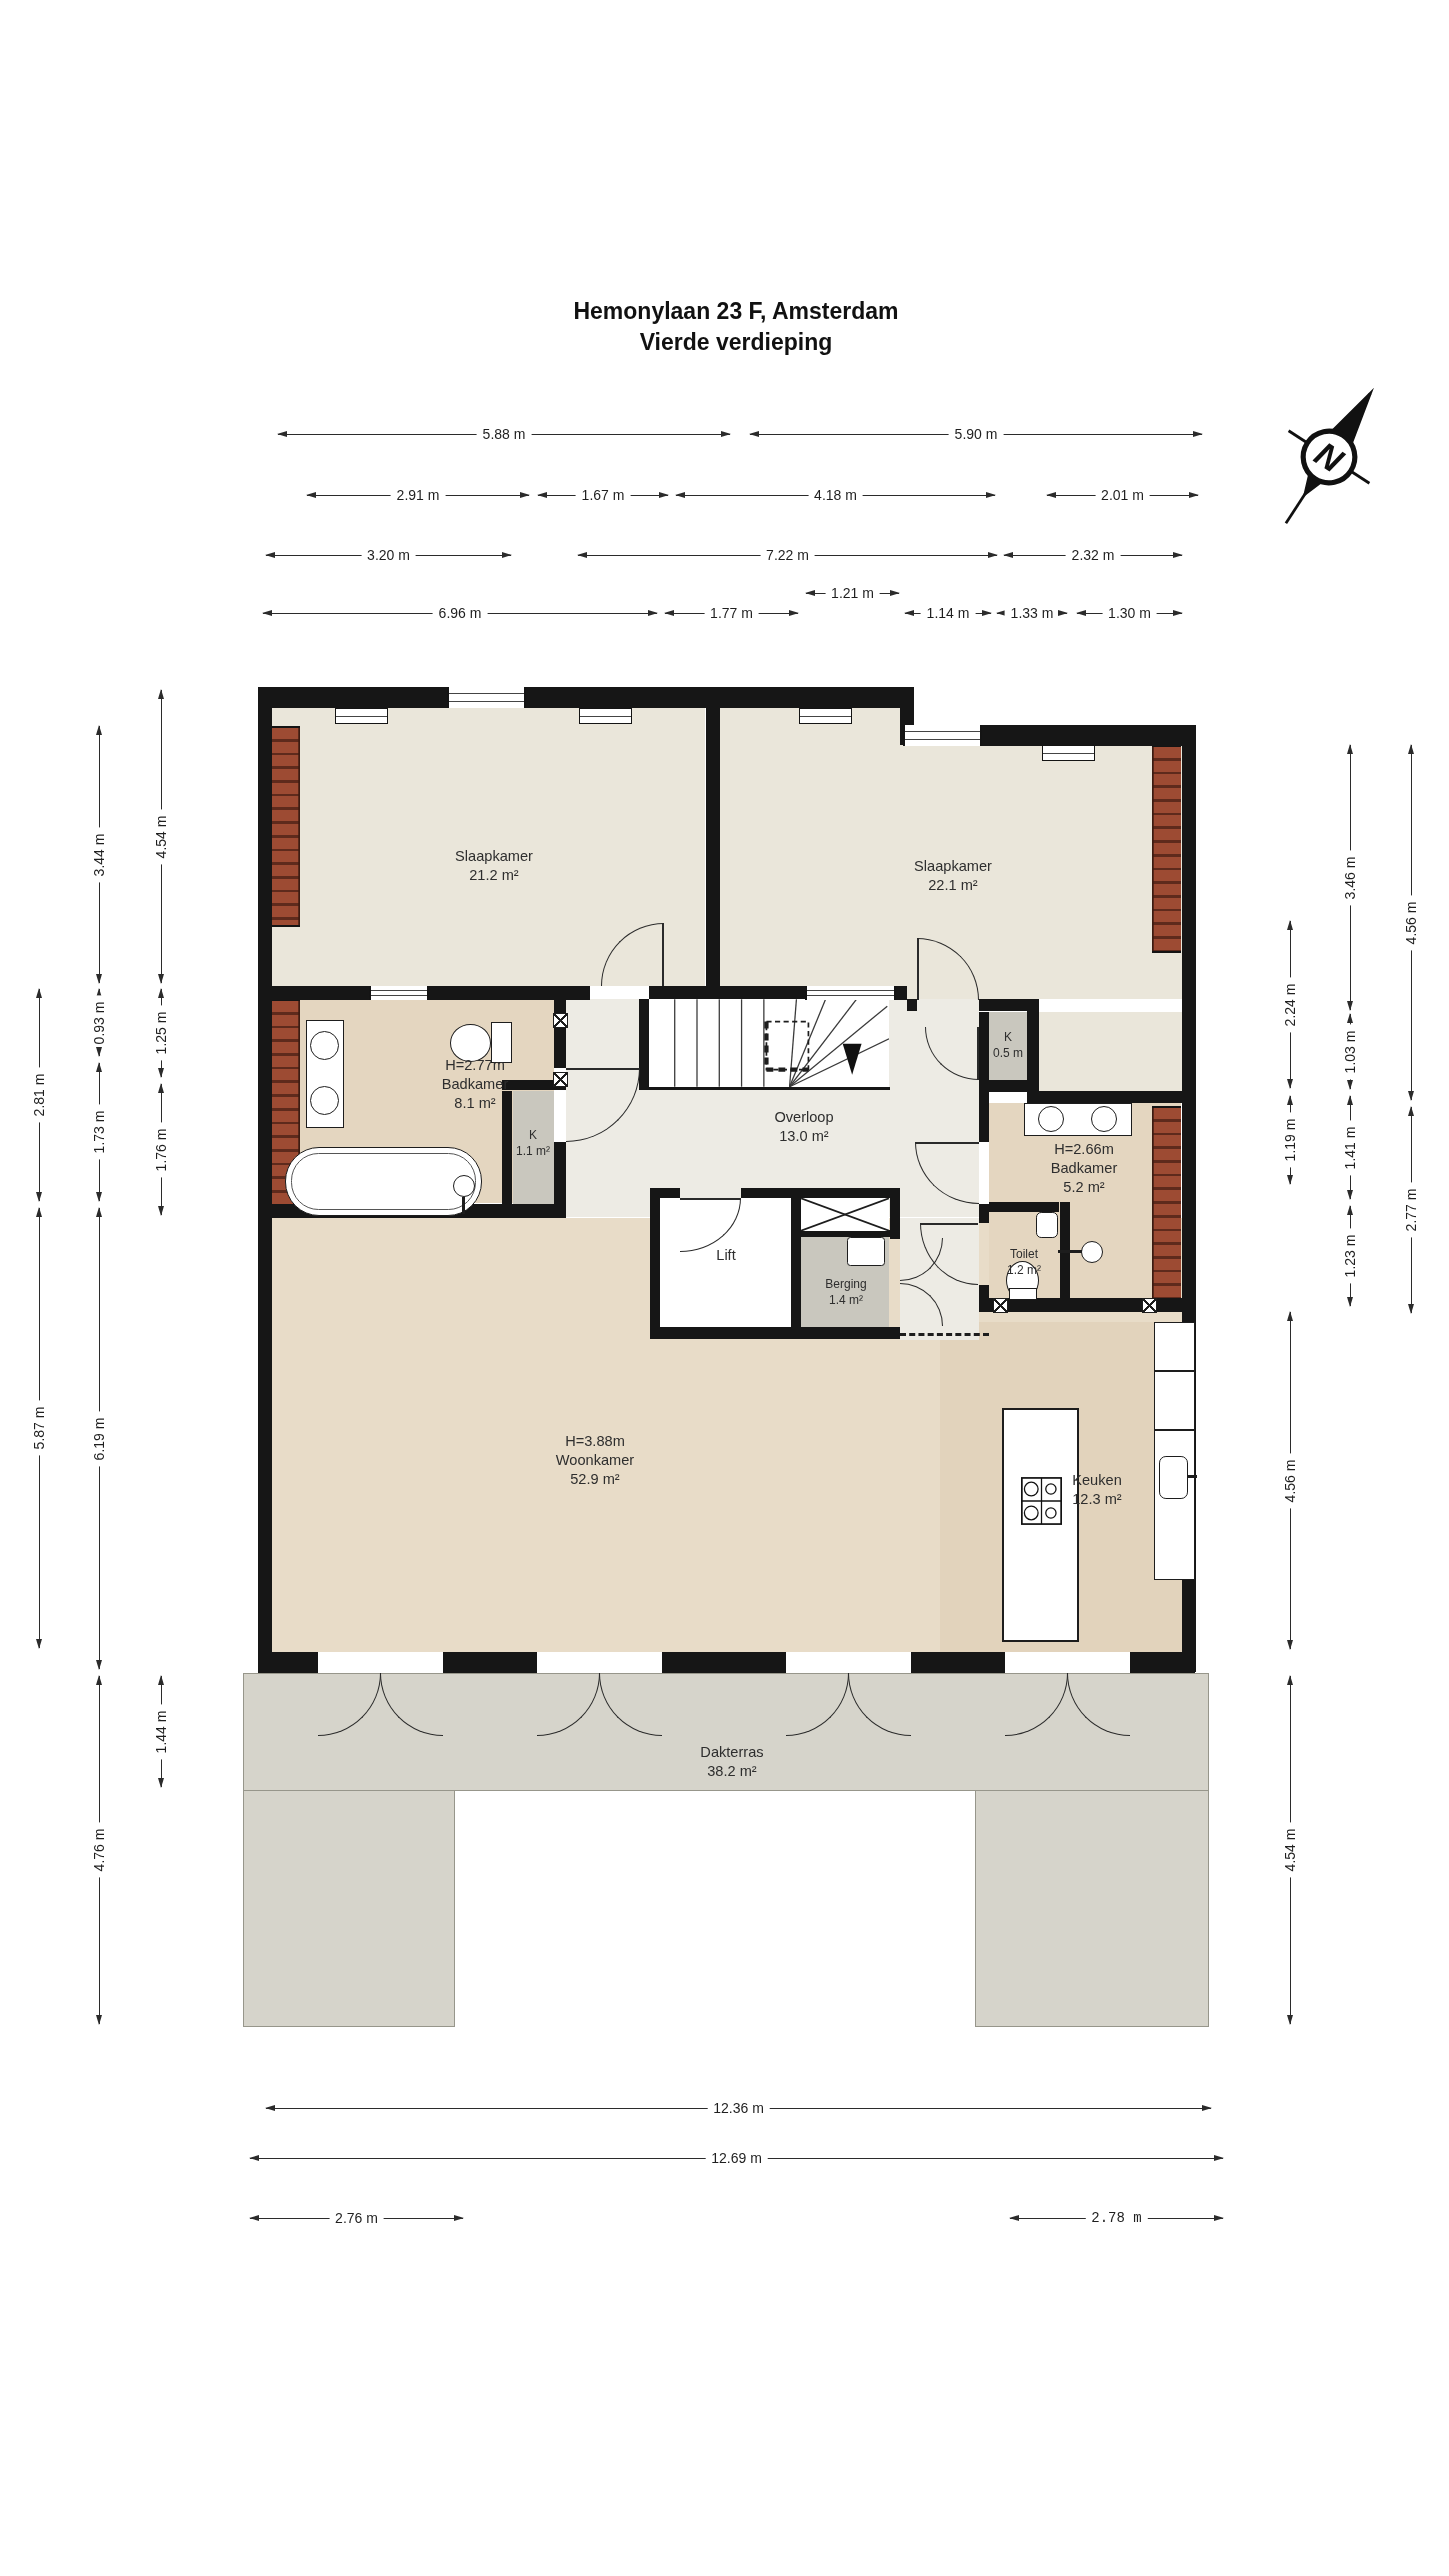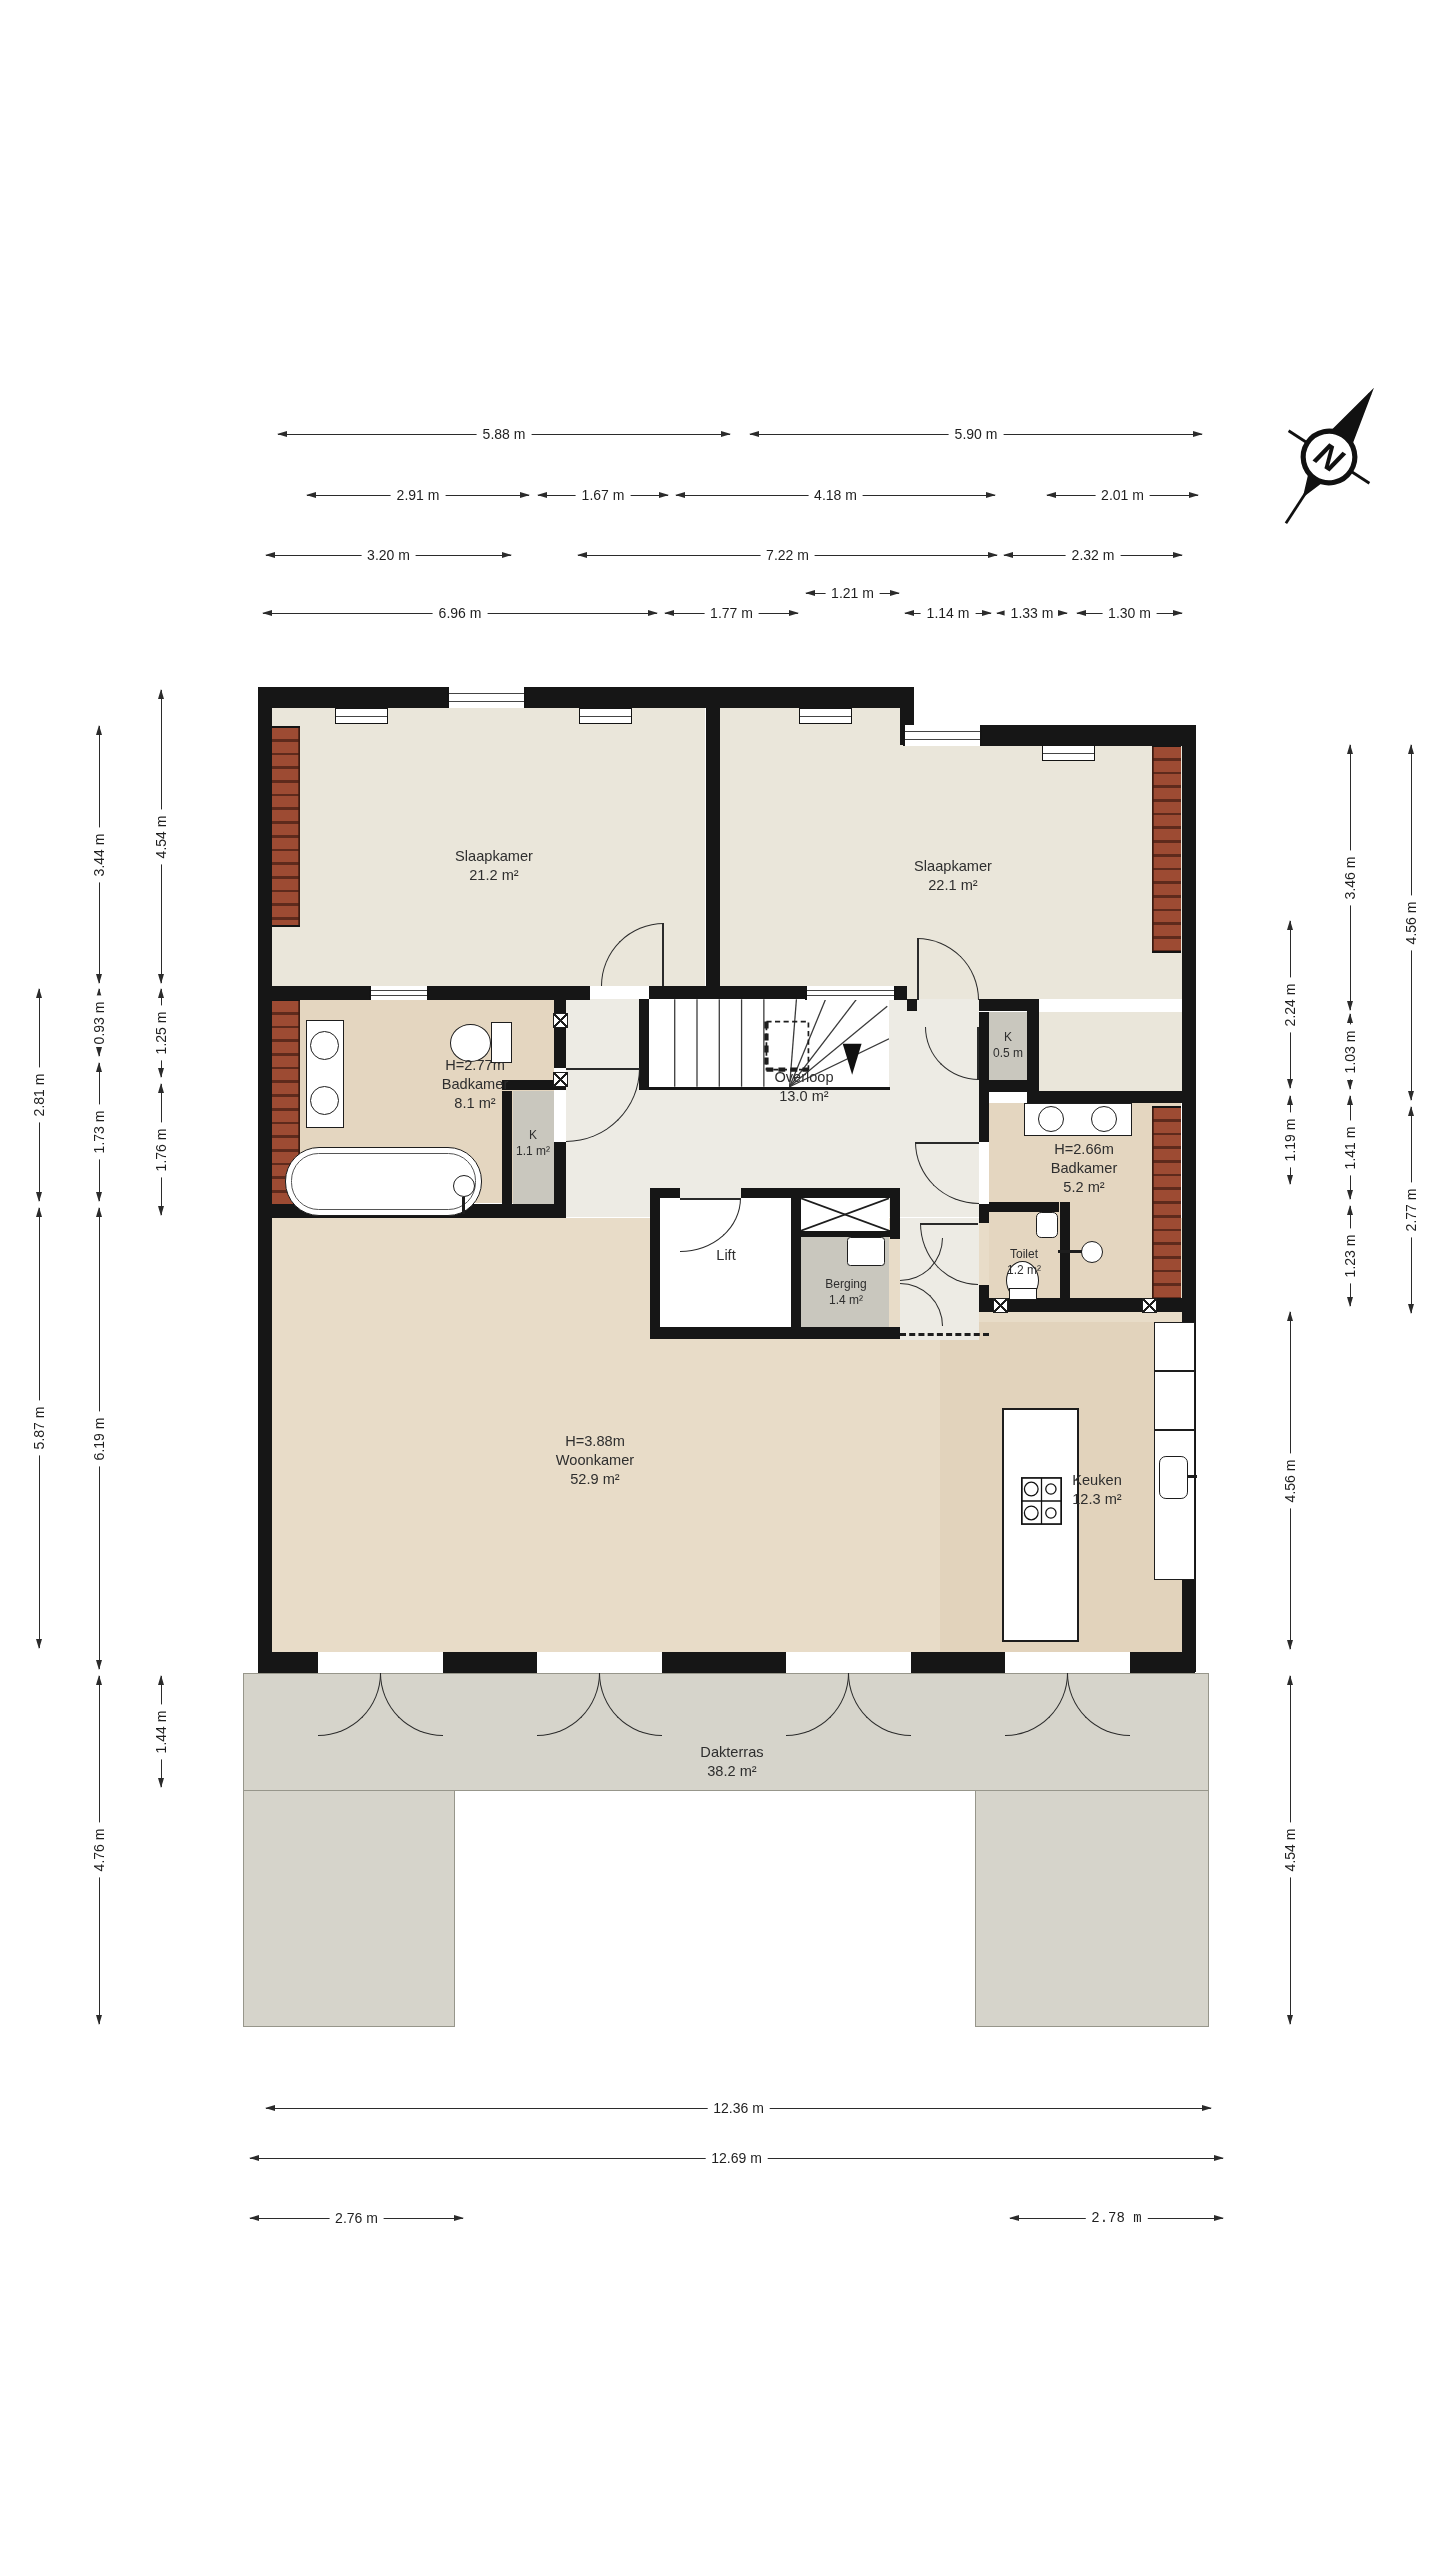--- a/index.html
+++ b/index.html
@@ -66,20 +66,24 @@
   .dim.v span{position:absolute;left:-0.9px;top:50%;transform:translate(-50%,-50%) rotate(-90deg);
       background:#fff;padding:0 6px;white-space:nowrap;}
   
   .terras{position:absolute;background:#d6d4cb;border:1.3px solid #97968b;box-sizing:border-box;}
 </style>
 </head>
 <body>
 
 <div id="canvas">
 
+  <div class="title">
+    <div>Hemonylaan 23 F, Amsterdam</div>
+    <div>Vierde verdieping</div>
+  </div>
 
   <div class="abs" style="left:1243px;top:371px;width:172px;height:172px;">
     <svg width="172" height="172" viewBox="0 0 100 100" style="transform:rotate(33deg);">
       <line x1="50" y1="6" x2="50" y2="96" stroke="#111" stroke-width="1.6"></line>
       <line x1="22" y1="50" x2="78" y2="50" stroke="#111" stroke-width="1.6"></line>
       <polygon points="50,2 61,53 50,44 39,53" fill="#111"></polygon>
       <polygon points="50,78 58,56 50,62 42,56" fill="#111"></polygon>
       <circle cx="50" cy="50" r="15" fill="#fff" stroke="#111" stroke-width="3"></circle>
       <text x="50" y="57" text-anchor="middle" font-size="20" font-weight="bold" font-style="italic" font-family="Liberation Sans, sans-serif" fill="#111">N</text>
     </svg>
@@ -272,21 +276,21 @@
   </div>
   <div class="rlabel" style="left:429px;top:1084px;margin-left:46px;">
     <div>H=2.77m</div>
       <div>Badkamer</div>
       <div>8.1 m²</div>
   </div>
   <div class="rlabel small" style="left:533px;top:1144px;">
     <div>K</div>
       <div>1.1 m²</div>
   </div>
-  <div class="rlabel" style="left:804px;top:1087px;">
+  <div class="rlabel" style="left:804px;top:1127px;">
     <div>Overloop</div>
       <div>13.0 m²</div>
   </div>
   <div class="rlabel small" style="left:1008px;top:1046px;">
     <div>K</div>
       <div>0.5 m</div>
   </div>
   <div class="rlabel" style="left:1084px;top:1168px;">
     <div>H=2.66m</div>
       <div>Badkamer</div>

